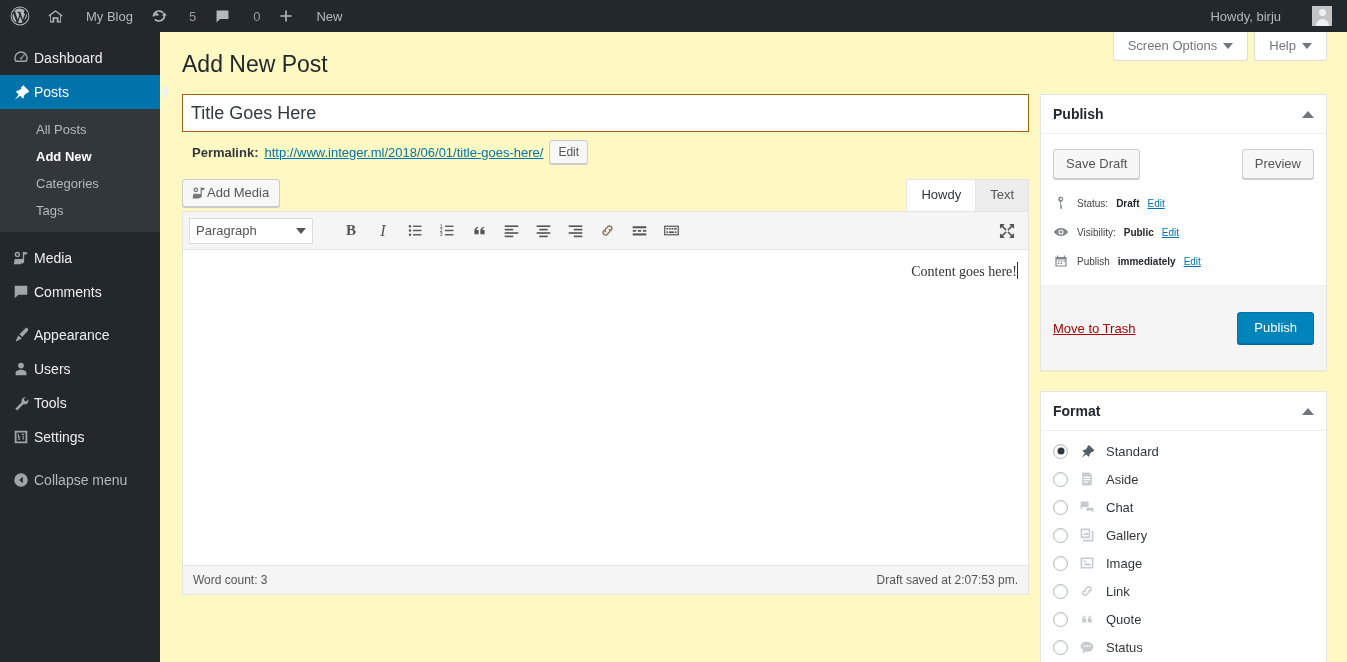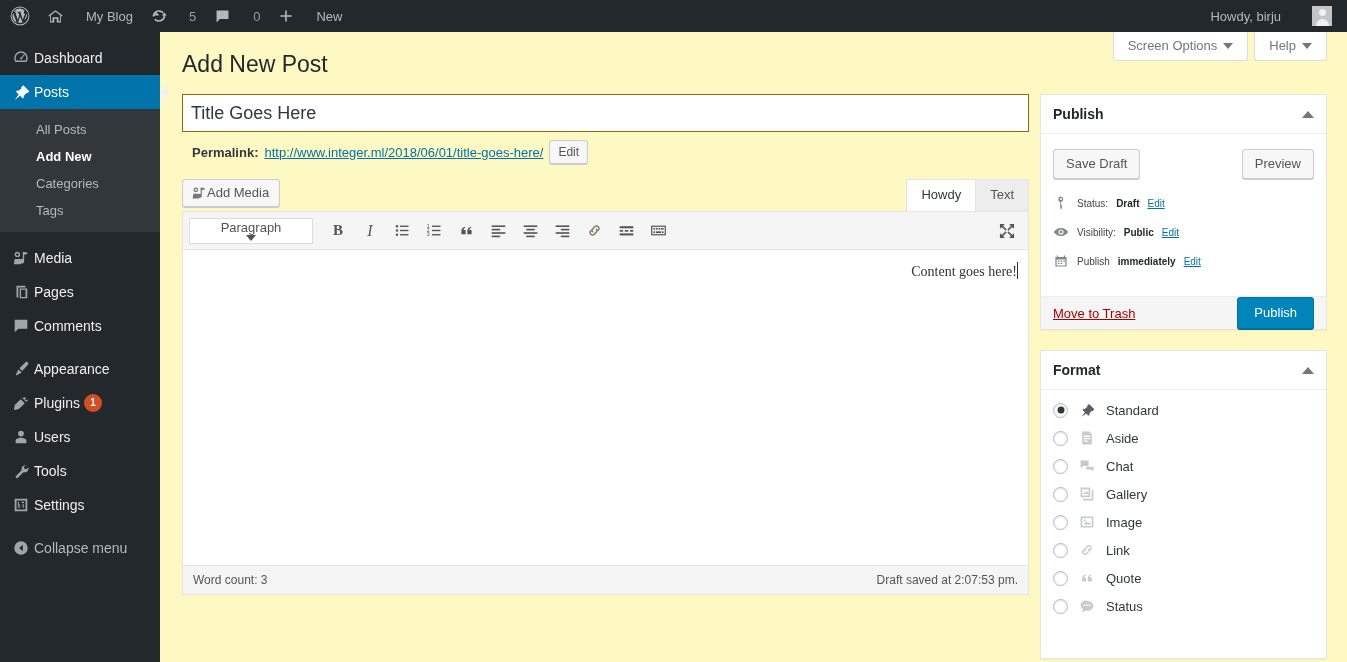--- a/index.html
+++ b/index.html
@@ -133,22 +133,22 @@
   }
   .ed-tab.active { background: #fff; color: #32373c; border-color: #e5e5e5; }
 
   #tool-row {
     background: #f5f5f5; border: 1px solid #e5e5e5;
     height: 39px; display: flex; align-items: center; padding: 0 6px; gap: 2px;
   }
   .tb-select {
     background: #fff; border: 1px solid #ddd; border-radius: 0;
     height: 26px; width: 124px; font-size: 13px; color: #555;
-    display: flex; align-items: center; padding: 0 6px; margin-right: 8px;
-    justify-content: center; cursor: pointer; flex-direction: column;
+    display: flex; align-items: center; padding: 0 6px; margin-right: 21px;
+    justify-content: space-between; cursor: pointer;
   }
   .tb-btn {
     width: 30px; height: 30px; display: flex; align-items: center; justify-content: center;
     cursor: pointer; color: #555; border-radius: 2px;
   }
   .tb-btn.bold { font-weight: bold; font-size: 15px; font-family: "Liberation Serif", serif;}
   .tb-btn.italic { font-style: italic; font-size: 16px; font-family: "Liberation Serif", serif;}
   .tb-spacer { flex: 1; }
 
   #content-area {
@@ -192,21 +192,21 @@
   }
   .misc-row {
     display: flex; align-items: center; gap: 8px;
     font-size: 10px; color: #444; padding: 6px 0 7px;
   }
   .misc-row b { color: #23282d; }
   .edit-link { color: #0073aa; text-decoration: underline; cursor: pointer; }
   .major-actions {
     background: #f5f5f5; border-top: 1px solid #eee;
     display: flex; align-items: center; justify-content: space-between;
-    padding: 0 12px; margin-top: 20px;
+    padding: 26px 12px; margin-top: 9px;
   }
   .trash-link { color: #a00; text-decoration: underline; font-size: 13px; cursor: pointer; }
   .btn-primary {
     background: #0085ba; border: 1px solid #0073aa; border-radius: 3px;
     color: #fff; font-size: 13px; padding: 6px 16px; cursor: pointer;
     box-shadow: 0 1px 0 #006799; line-height: 18px;
   }
 
   .format-list { padding: 6px 12px 10px; }
   .format-item {
@@ -313,58 +313,41 @@
 
   <div class="menu-item">
     <span>
       <svg class="ico" width="18" height="18" viewBox="0 0 20 20" fill="#a0a5aa">
         <path d="M6 3a3 3 0 1 0 0 6 3 3 0 0 0 0-6zm0 1.6a1.4 1.4 0 1 1 0 2.8 1.4 1.4 0 0 1 0-2.8zM12 3v8.2a2.6 2.6 0 1 0 1.5 2.3V6.5L17 5.6V3.8L12 3zM3 11l-1 6h8l-1-6H3z"></path>
       </svg>
     </span>
     <span class="mlabel">Media</span>
   </div>
 
+
   <div class="menu-item">
     <span>
       <svg class="ico" width="18" height="18" viewBox="0 0 20 20" fill="#a0a5aa">
-        <path d="M5 3v13h2V5h8V3H5zm3.5 3v11H17V6H8.5zm1.5 1.5h5v8h-5v-8z"></path>
-      </svg>
-    </span>
-    <span class="mlabel">Pages</span>
-  </div>
+        <path d="M3 3h14v10H7l-4 4V3z"></path>
+      </svg>
+    </span>
+    <span class="mlabel">Comments</span>
+  </div>
+
+  <div class="menu-sep"></div>
 
   <div class="menu-item">
     <span>
       <svg class="ico" width="18" height="18" viewBox="0 0 20 20" fill="#a0a5aa">
-        <path d="M3 3h14v10H7l-4 4V3z"></path>
-      </svg>
-    </span>
-    <span class="mlabel">Comments</span>
-  </div>
-
-  <div class="menu-sep"></div>
-
-  <div class="menu-item">
-    <span>
-      <svg class="ico" width="18" height="18" viewBox="0 0 20 20" fill="#a0a5aa">
         <path d="M17.5 2.5c-.7-.7-1.8-.7-2.5 0L8.3 9.2l3 3 6.2-6.7c.7-.7.7-1.8 0-2.5l0 .5zM7 10.5l-2.6 5.7c-.2.5.3 1 .8.8L10.9 14l-3.9-3.5z"></path>
       </svg>
     </span>
     <span class="mlabel">Appearance</span>
   </div>
 
-  <div class="menu-item">
-    <span>
-      <svg class="ico" width="18" height="18" viewBox="0 0 20 20" fill="#a0a5aa">
-        <path d="M13.1 2.2 11 4.3l4.7 4.7 2.1-2.1-1-1-1.4 1.4-1.2-1.2 1.4-1.4-1.4-1.4-1.4 1.4-1.2-1.2 1.4-1.4-1-1zM9.6 5.7 3.1 12.2l-.9 4.5c-.1.6.4 1.1 1 1l4.5-.9 6.5-6.5-4.6-4.6z"></path>
-      </svg>
-    </span>
-    <span class="mlabel">Plugins</span>
-    <span class="badge">1</span>
-  </div>
 
   <div class="menu-item">
     <span>
       <svg class="ico" width="18" height="18" viewBox="0 0 20 20" fill="#a0a5aa">
         <path d="M10 3a3.2 3.2 0 1 0 0 6.4A3.2 3.2 0 0 0 10 3zm0 7.8c-3 0-6 1.5-6 3.4V17h12v-2.8c0-1.9-3-3.4-6-3.4z"></path>
       </svg>
     </span>
     <span class="mlabel">Users</span>
   </div>
 

